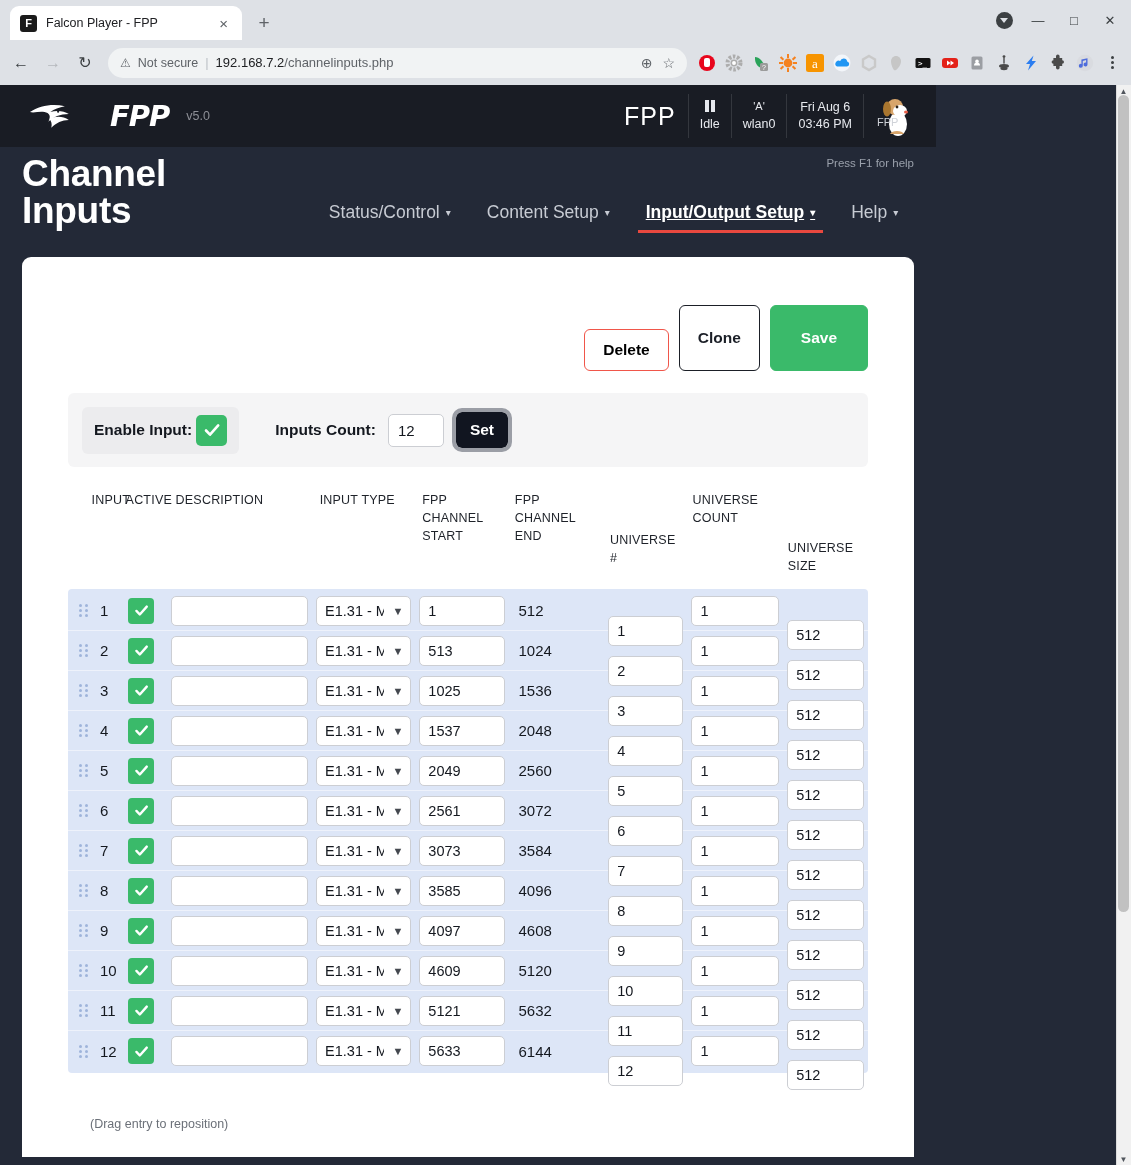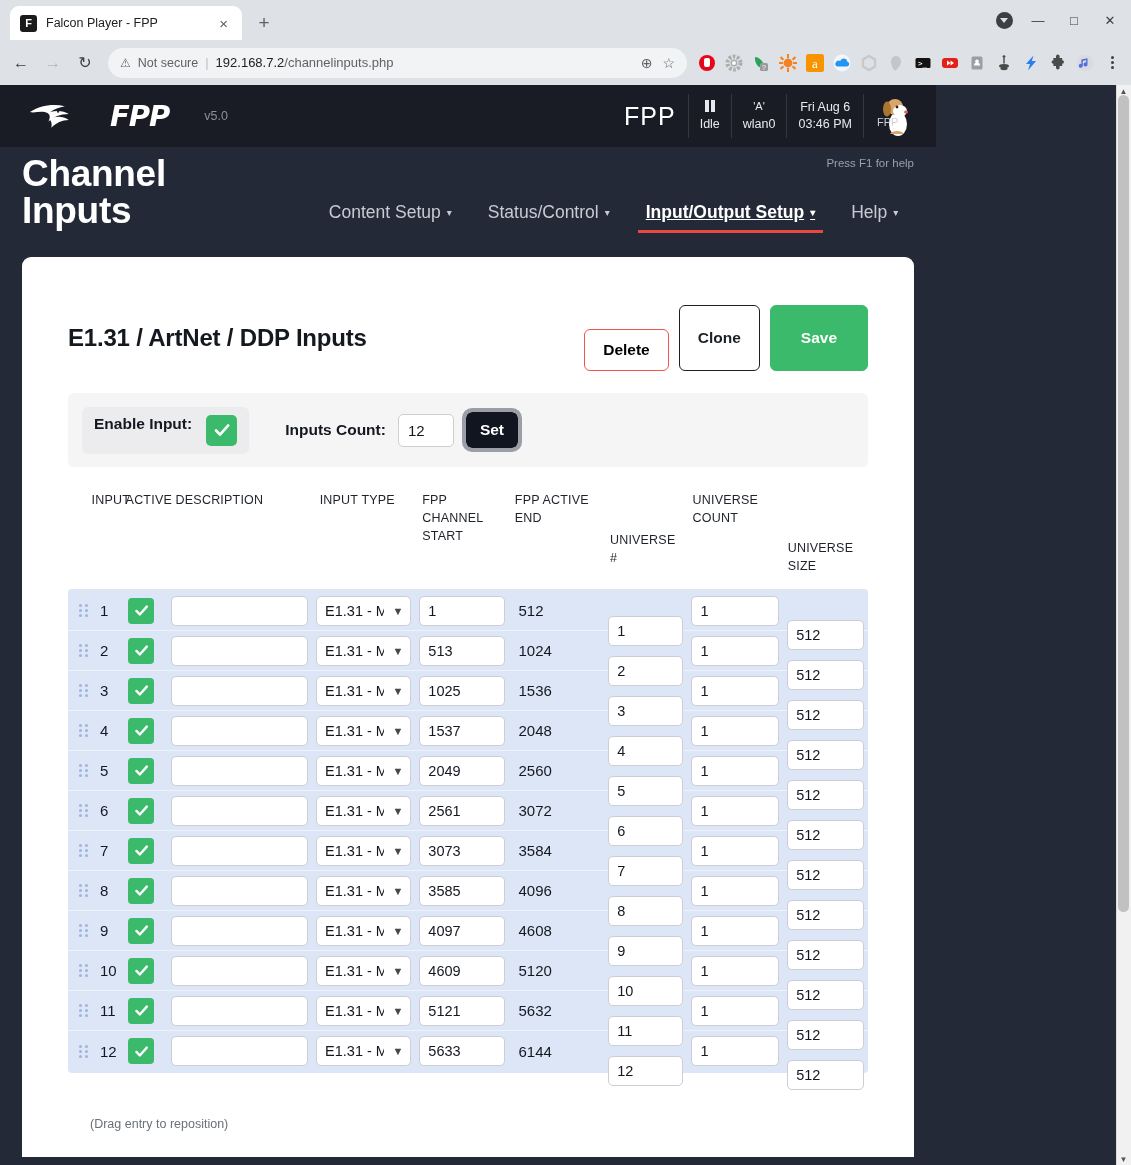--- a/index.html
+++ b/index.html
@@ -106,21 +106,21 @@
   .fpp-top {
     height: 62px; background: #191c24; display: flex; align-items: center;
     padding: 0 0 0 28px; position: relative;
   }
   .fpp-logo-wrap { display: flex; align-items: center; gap: 14px; }
   .falcon-svg { width: 68px; height: 34px; }
   .fpp-word {
     font-family: "DejaVu Sans", sans-serif; font-size: 29px; font-weight: bold;
     color: #fff; letter-spacing: -1px; font-style: italic;
   }
-  .fpp-ver { font-size: 12.5px; color: #8d8f96; margin-left: 21px; }
+  .fpp-ver { font-size: 12.5px; color: #8d8f96; margin-left: 3px; }
   .fpp-right { margin-left: auto; display: flex; align-items: stretch; gap: 0; padding-right: 20px; }
   .fpp-brand {
     color: #fff; font-size: 25px; letter-spacing: 1px; display: flex;
     align-items: center; padding-right: 12px;
   }
   .fpp-stat {
     display: flex; flex-direction: column; align-items: center; justify-content: center;
     color: #e7e9ee; font-size: 12.5px; padding: 0 11px; line-height: 1.35;
     border-left: 1px solid rgba(255,255,255,.12); position: relative;
   }
@@ -171,21 +171,21 @@
   .btn-delete { color: #000000; border-color: #f0564a; margin-top: 24px; }
   .btn-clone { color: #1b1f27; border-color: #1b1f27; }
   .btn-save { color: #fff; background: #3aba6a; border-color: #3aba6a; padding: 22px 30px; }
 
   
   .settings {
     margin: 22px 22px 0 22px; background: #f5f5f6; border-radius: 6px;
     height: 74px; display: flex; align-items: center; padding: 0 14px;
   }
   .set-group {
-    display: flex; align-items: flex-start; gap: 14px; background: #ececee;
+    display: flex; align-items: center; gap: 4px; background: #ececee;
     border-radius: 6px; padding: 8px 12px;
   }
   .set-label { font-size: 15.5px; font-weight: bold; color: #14181f; white-space: nowrap; }
   .chk {
     width: 31px; height: 31px; border-radius: 5px; background: #3aba6a;
     display: flex; align-items: center; justify-content: center; cursor: pointer;
   }
   .chk svg { width: 20px; height: 20px; }
   .txtin {
     height: 33px; border: 1px solid #ccced3; border-radius: 5px; background: #fff;
@@ -451,34 +451,33 @@
             </svg>
           </div>
         </div>
       </div>
 
       <div class="navband">
         <div class="f1help">Press F1 for help</div>
         <div class="navrow">
           <div class="pagetitle">Channel Inputs</div>
           <div class="navmenu">
+            <div class="navitem"><span>Status/Control</span><span class="caret">▾</span></div>
             <div class="navitem"><span>Content Setup</span><span class="caret">▾</span></div>
-            <div class="navitem"><span>Status/Control</span><span class="caret">▾</span></div>
             <div class="navitem active"><span>Input/Output Setup</span><span class="caret">▾</span></div>
             <div class="navitem"><span>Help</span><span class="caret">▾</span></div>
           </div>
         </div>
       </div>
 
       <div class="card-outer">
         <div class="card">
 
 
           <div class="sec-head">
-            <div class="sec-title">E1.31 / ArtNet / DDP Inputs</div>
             <div class="sec-btns">
               <button class="btn btn-delete">Delete</button>
               <button class="btn btn-clone">Clone</button>
               <button class="btn btn-save">Save</button>
             </div>
           </div>
 
           <div class="settings">
             <div class="set-group">
               <span class="set-label">Enable Input:</span>
@@ -498,21 +497,21 @@
           </div>
 
           <div class="tbl">
             <div class="thead">
               <div class="th c-grip"></div>
               <div class="th c-idx">INPUT</div>
               <div class="th c-act">ACTIVE</div>
               <div class="th c-desc">DESCRIPTION</div>
               <div class="th c-type">INPUT TYPE</div>
               <div class="th c-cs">FPP CHANNEL START</div>
-              <div class="th c-ce">FPP ACTIVE END</div>
+              <div class="th c-ce">FPP CHANNEL END</div>
               <div class="th c-un">UNIVERSE #</div>
               <div class="th c-uc">UNIVERSE COUNT</div>
               <div class="th c-us">UNIVERSE SIZE</div>
             </div>
             <div class="tbody" id="tbody">
                 <div class="trow">
                   <div class="cell c-grip">
                     <span class="grip">
                       <i></i>
                       <i></i>

